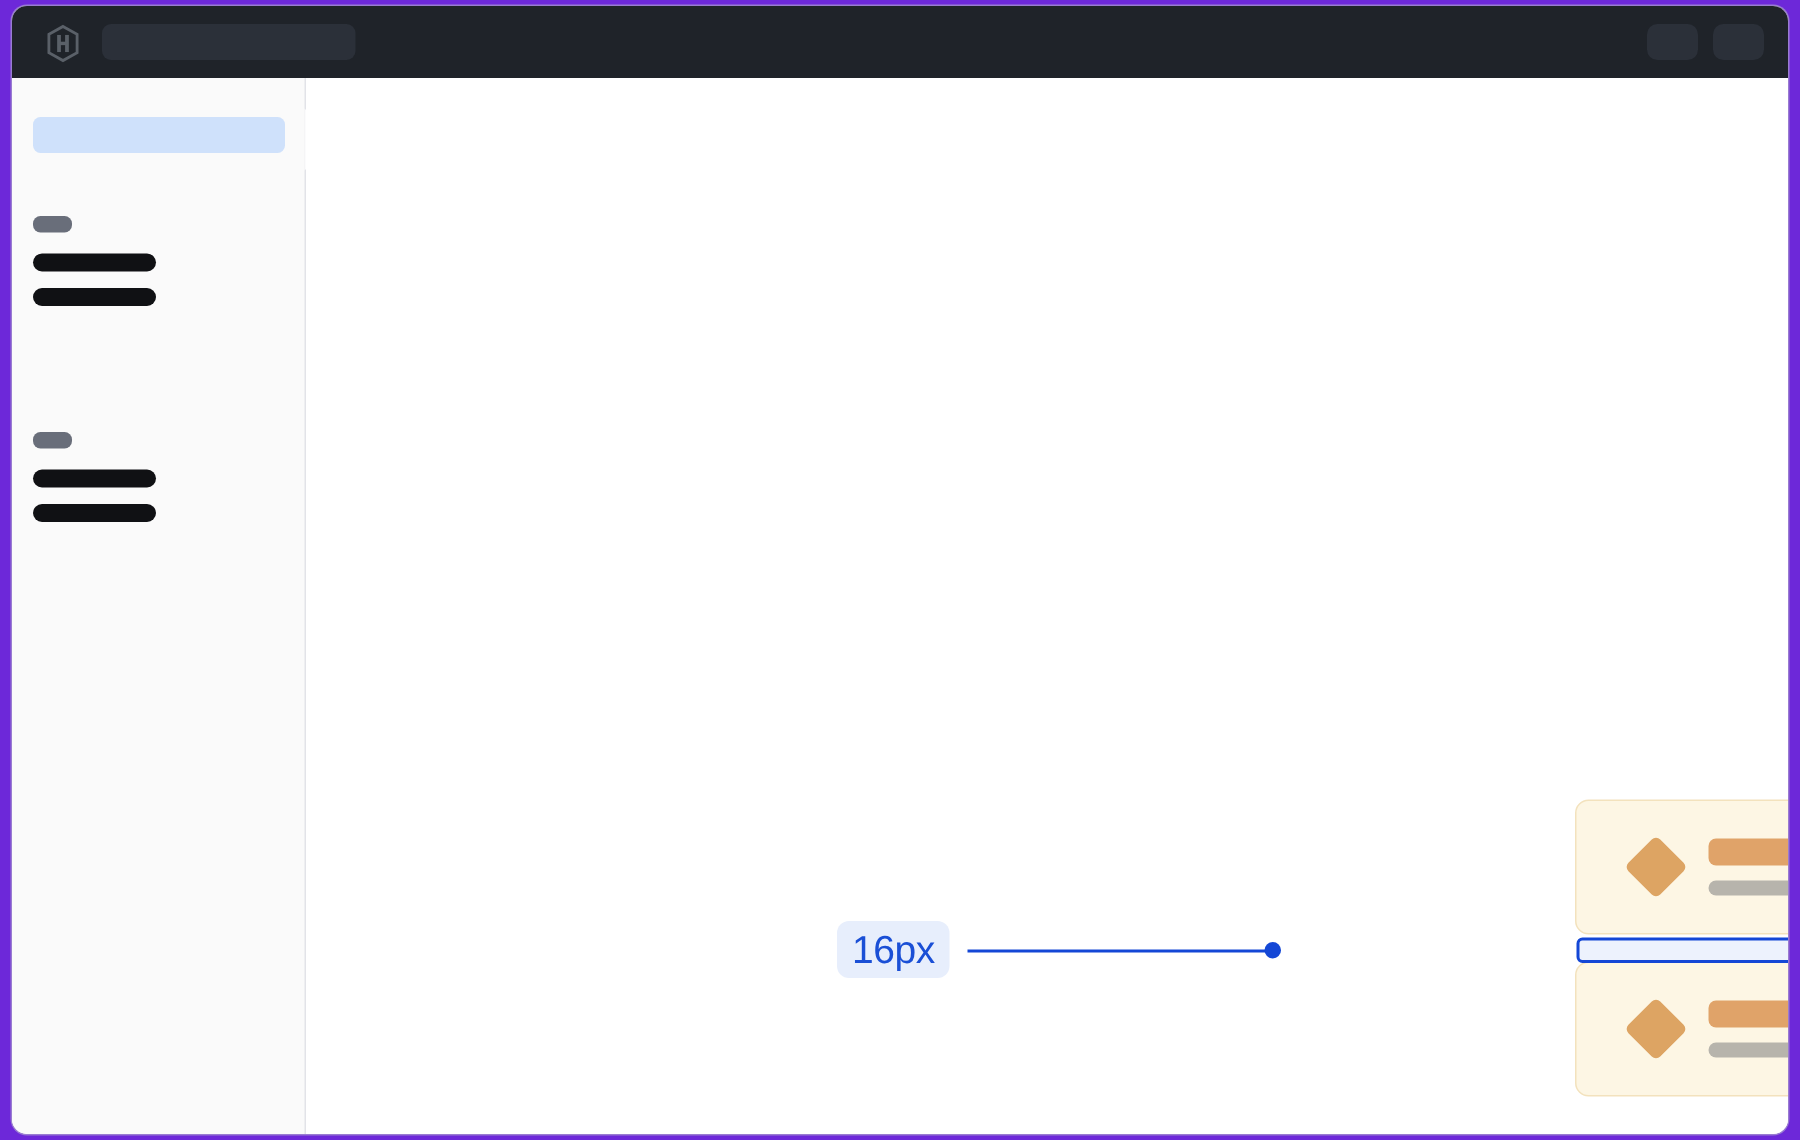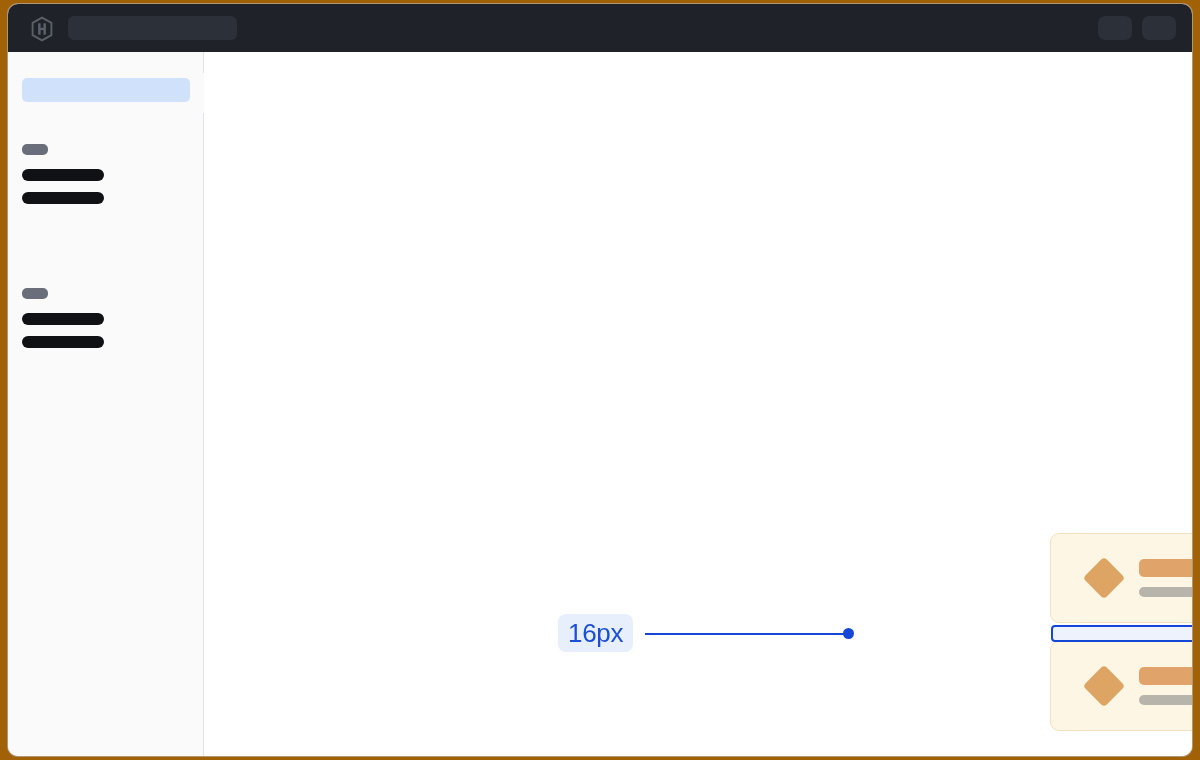--- a/index.html
+++ b/index.html
@@ -6,21 +6,21 @@
   html, body {
     margin: 0;
     padding: 0;
     background: #ffffff;
     font-family: "Liberation Sans", sans-serif;
   }
   #app {
     position: relative;
     width: 1200px;
     height: 760px;
-    background: #a16207;
+    background: #6d28d9;
     overflow: hidden;
   }
 
   
   .window {
     position: absolute;
     left: 8px;
     top: 4px;
     width: 1184px;
     height: 752px;

